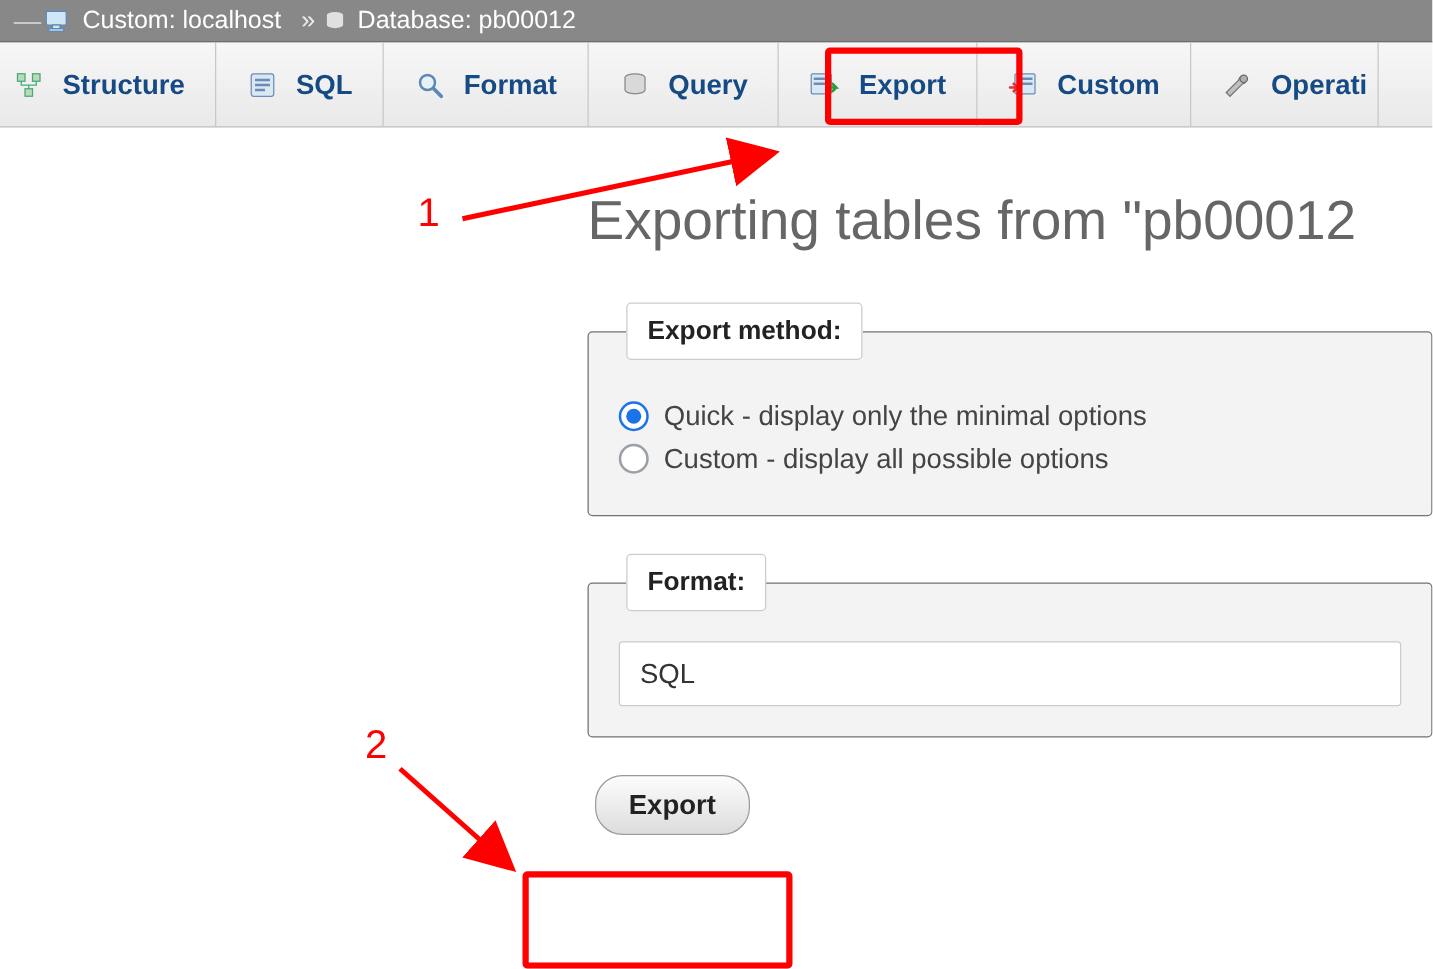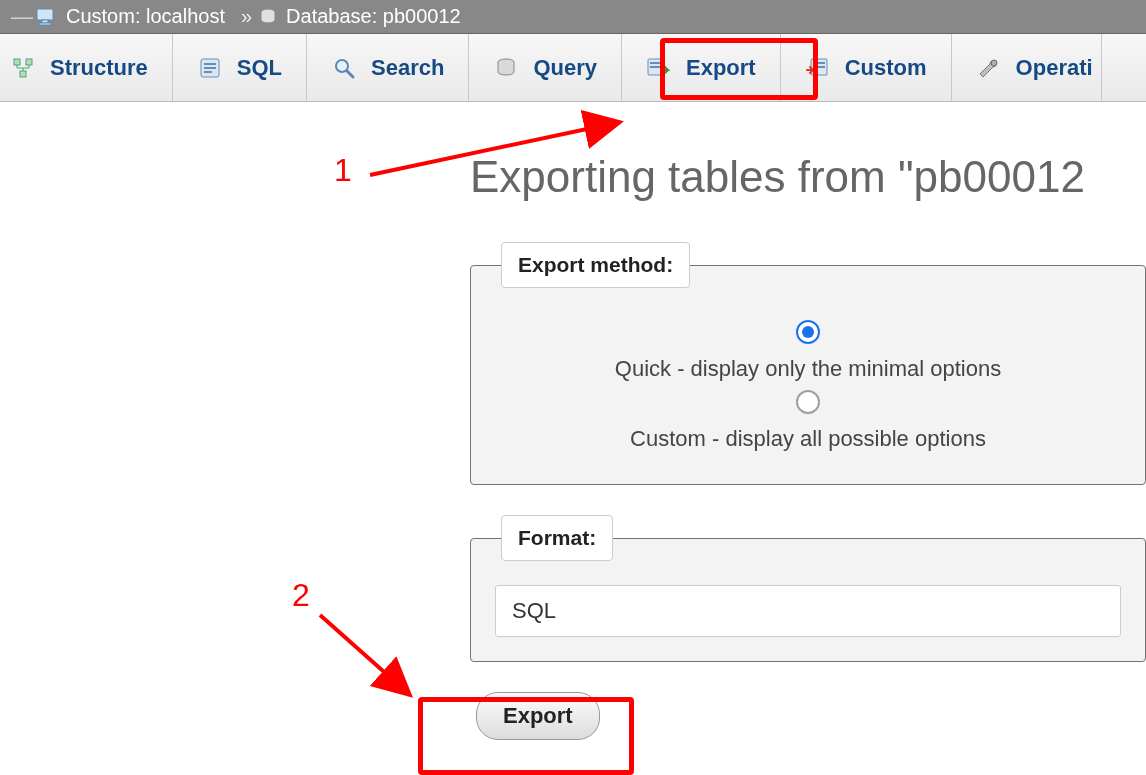--- a/index.html
+++ b/index.html
@@ -115,21 +115,20 @@
   }
 
   .radio-row {
     display: flex;
     align-items: center;
     gap: 12px;
     margin: 8px 0;
     font-size: 22px;
     color: #444;
     cursor: pointer;
-    flex-direction: column;
   }
   .radio {
     width: 24px;
     height: 24px;
     border-radius: 50%;
     border: 2px solid #9aa0a6;
     background: #fff;
     position: relative;
     flex-shrink: 0;
   }
@@ -249,21 +248,21 @@
     </span>
     <span>SQL</span>
   </div>
   <div class="tab">
     <span class="icon">
       <svg width="24" height="24" viewBox="0 0 24 24">
         <circle cx="10" cy="10" r="6" fill="#e8f0f8" stroke="#5b88b5" stroke-width="2"></circle>
         <line x1="15" y1="15" x2="21" y2="21" stroke="#5b88b5" stroke-width="3" stroke-linecap="round"></line>
       </svg>
     </span>
-    <span>Search</span>
+    <span>Format</span>
   </div>
   <div class="tab">
     <span class="icon">
       <svg width="24" height="24" viewBox="0 0 24 24">
         <ellipse cx="12" cy="6" rx="8" ry="3" fill="#d9d9d9" stroke="#888"></ellipse>
         <path d="M4 6 v10 a8 3 0 0 0 16 0 v-10" fill="#d9d9d9" stroke="#888"></path>
       </svg>
     </span>
     <span>Query</span>
   </div>

